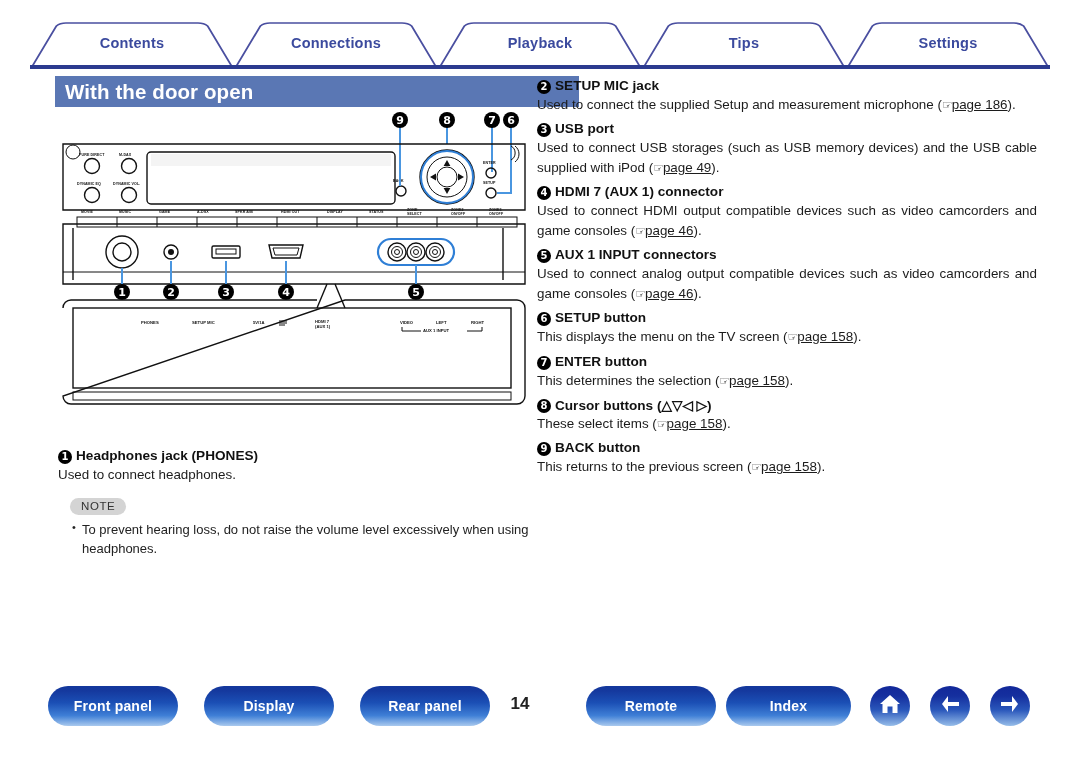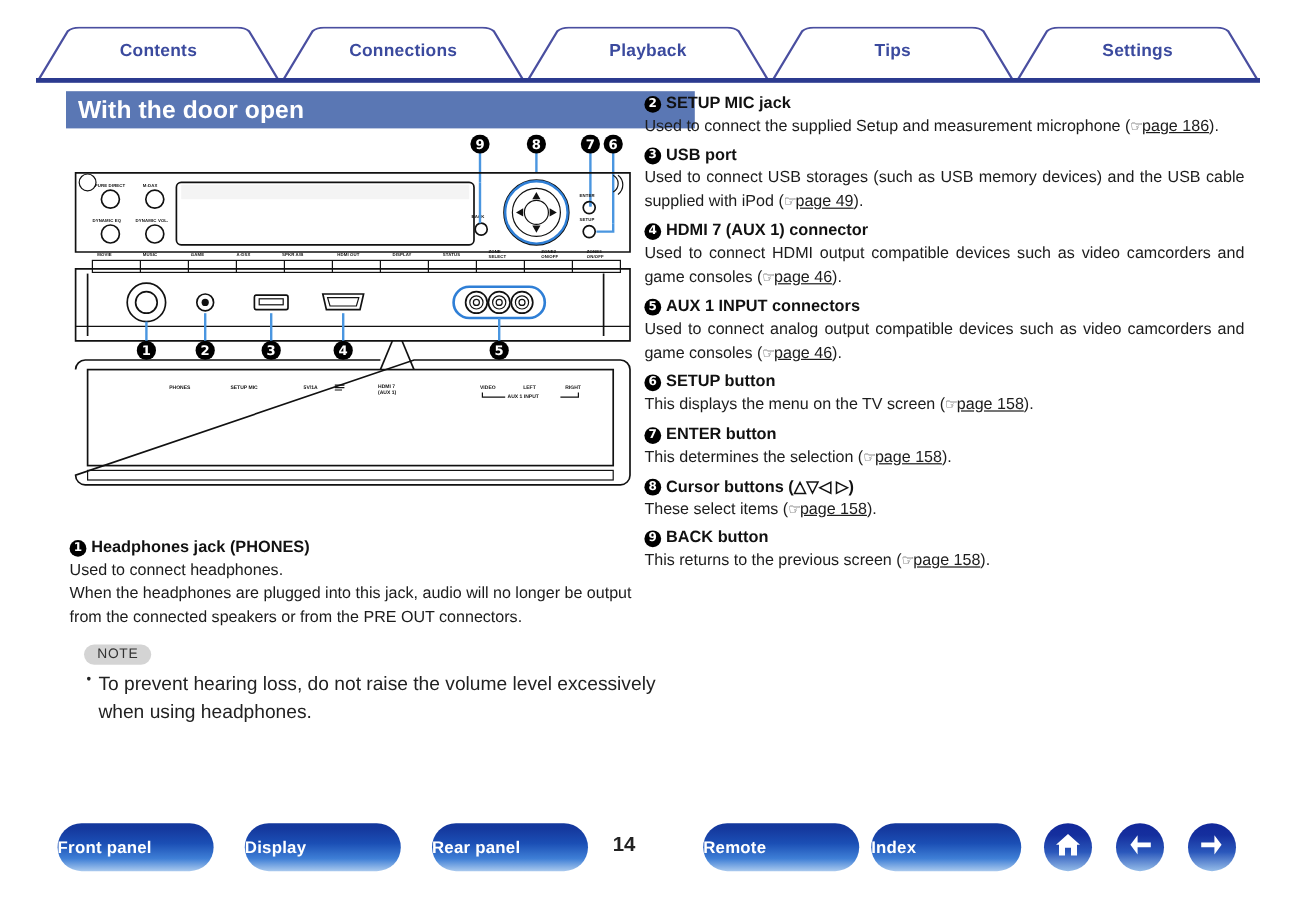--- a/index.html
+++ b/index.html
@@ -132,21 +132,21 @@
     color: #333;
     font-size: 11.5px;
     font-weight: normal;
     letter-spacing: .6px;
     padding: 2px 11px 3px 11px;
     border-radius: 9px;
     margin: 7px 0 6px 12px;
   }
   .note-list {
     margin: 0 0 0 14px;
-    font-size: 16px;
+    font-size: 13px;
     color: #222;
     line-height: 1.42;
   }
   .note-list .li {
     position: relative;
     padding-left: 10px;
   }
   .note-list .li:before {
     content: "\2022";
     position: absolute;
@@ -182,21 +182,21 @@
   .navbtn {
     position: absolute;
     height: 40px;
     border-radius: 20px;
     background: linear-gradient(180deg, #13379c 0%, #15399e 12%, #1b4fb5 42%, #3f7fd6 74%, #a9c9ee 100%);
     color: #fff;
     font-size: 14px;
     font-weight: bold;
     display: flex;
     align-items: center;
-    justify-content: flex-start;
+    justify-content: center;
     letter-spacing: .2px;
     top: 0;
   }
   .navcircle {
     position: absolute;
     width: 40px; height: 40px;
     border-radius: 50%;
     background: linear-gradient(180deg, #12289a 0%, #152f9e 25%, #2a57bb 60%, #96bde9 100%);
     display: flex;
     align-items: center;
@@ -437,21 +437,20 @@
   </div>
 
   <div class="leftbody">
     <div>
       <div class="item-head">
         <span class="bullnum">1</span>
         <span>Headphones jack (PHONES)</span>
       </div>
       <div class="item-body">
         <div>Used to connect headphones.</div>
-        <div>When the headphones are plugged into this jack, audio will no longer be output from the connected speakers or from the PRE OUT connectors.</div>
       </div>
     </div>
 
     <div class="note-badge">NOTE</div>
     <div class="note-list">
       <div class="li">To prevent hearing loss, do not raise the volume level excessively when using headphones.</div>
     </div>
   </div>
 
   <div class="rightcol" id="rightcol">

